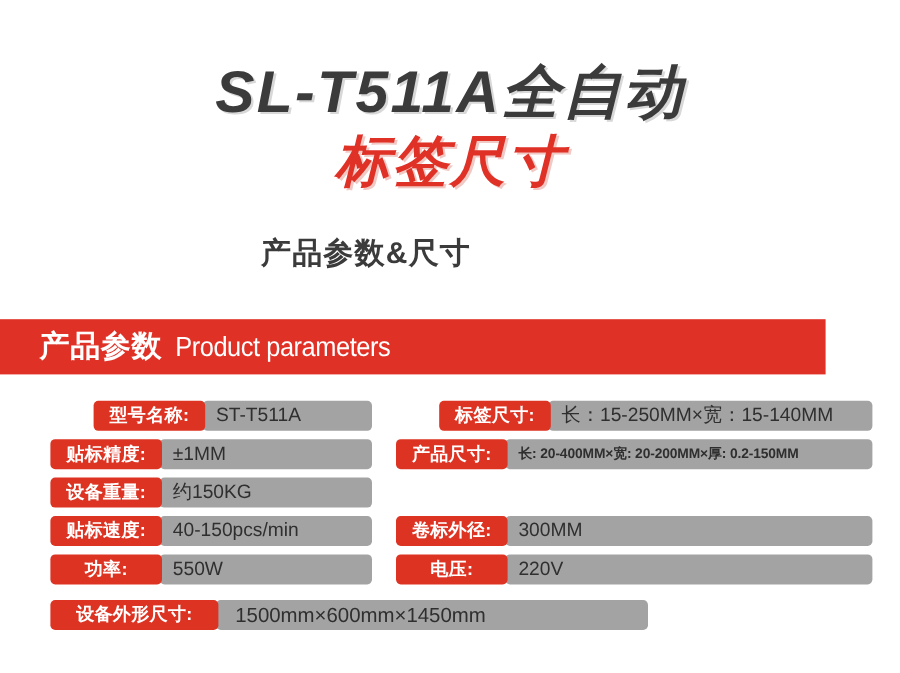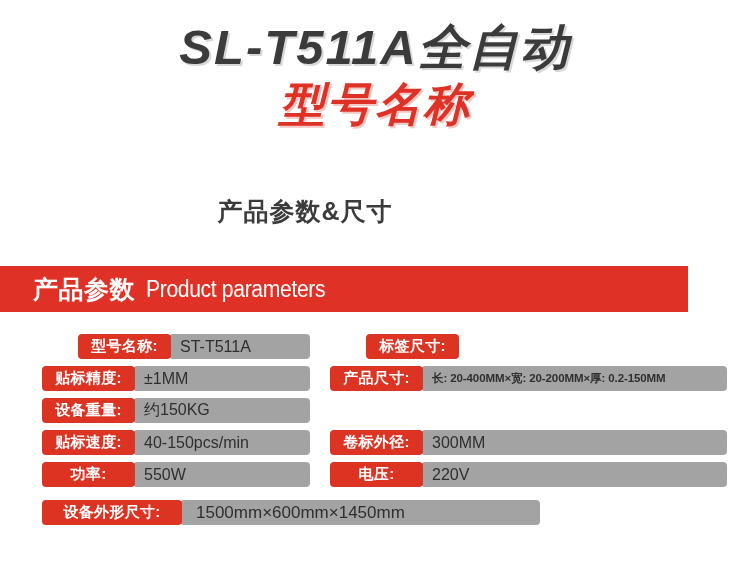--- a/index.html
+++ b/index.html
@@ -15,21 +15,21 @@
   .page {
     position: relative;
     width: 750px;
     height: 561px;
     background: #ffffff;
   }
 
   
   .title-block {
     position: absolute;
-    top: 18px;
+    top: 48px;
     left: 0;
     width: 750px;
     text-align: center;
   }
 
   .title-line-1 {
     font-size: 49px;
     line-height: 58px;
     font-weight: bold;
     font-style: italic;
@@ -165,21 +165,21 @@
     padding-left: 16px;
   }
 </style>
 </head>
 <body>
 
 <div class="page">
 
   <div class="title-block">
     <div class="title-line-1">SL-T511A全自动</div>
-    <div class="title-line-2">型号名称</div>
+    <div class="title-line-2">标签尺寸</div>
   </div>
 
   <div class="subtitle">产品参数&amp;尺寸</div>
 
   <div class="banner">
     <span class="banner-cn">产品参数</span>
     <span class="banner-en">Product parameters</span>
   </div>
 
   <div class="spec-area">
@@ -200,20 +200,21 @@
       <div class="pill">贴标速度:</div>
       <div class="value">40-150pcs/min</div>
     </div>
     <div class="spec-row col-left r4">
       <div class="pill">功率:</div>
       <div class="value">550W</div>
     </div>
 
     <div class="spec-row col-right r0">
       <div class="pill">标签尺寸:</div>
+      <div class="value">长：15-250MM×宽：15-140MM</div>
     </div>
     <div class="spec-row col-right r1">
       <div class="pill">产品尺寸:</div>
       <div class="value small">长: 20-400MM×宽: 20-200MM×厚: 0.2-150MM</div>
     </div>
     <div class="spec-row col-right r3">
       <div class="pill">卷标外径:</div>
       <div class="value">300MM</div>
     </div>
     <div class="spec-row col-right r4">

